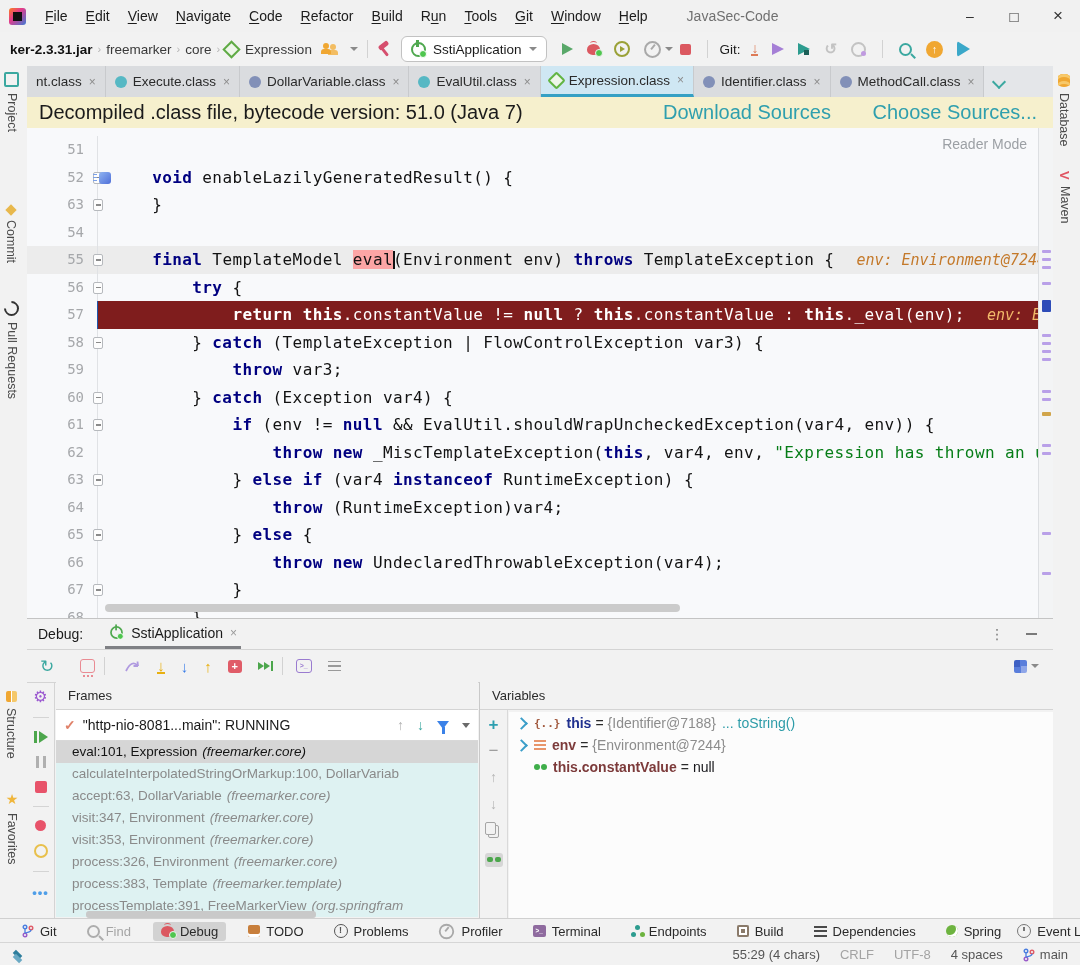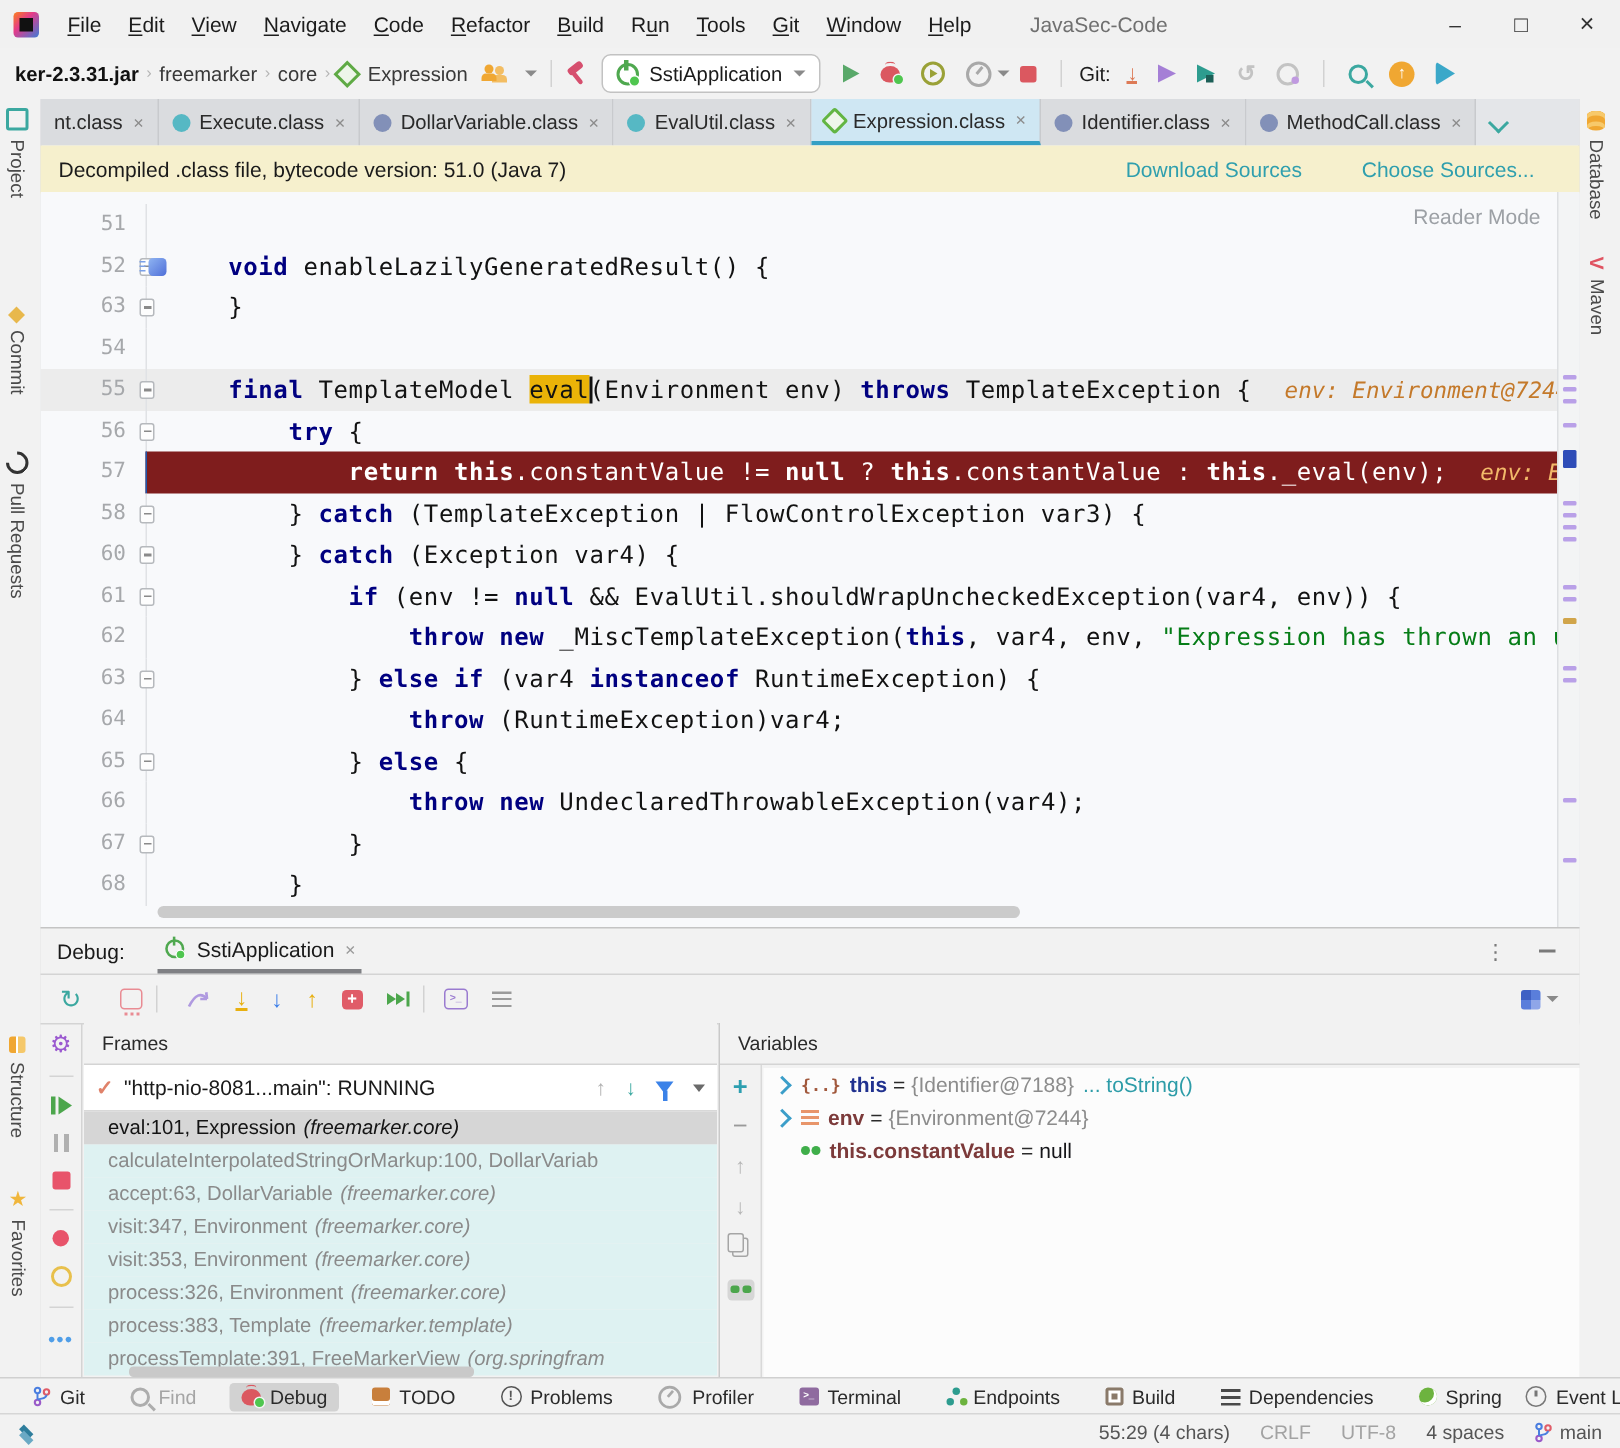--- a/index.html
+++ b/index.html
@@ -80,40 +80,40 @@
   .tab{display:flex;align-items:center;padding:0 9px;font-size:13.5px;color:#2a2a2a;background:#dadcdf;border-right:1px solid #c8cacd;white-space:nowrap}
   .tab.active{background:#cfe7f3;border-bottom:3px solid #35a0c4}
   .tab .x{color:#8c8c8c;font-size:12px;margin-left:7px}
   .ball{width:12px;height:12px;border-radius:50%;margin-right:6px}
   .ball.teal{background:#56b8c4}
   .ball.slate{background:#8290b8}
   .ball.green{width:9px;height:9px;border:2px solid #62b543;border-radius:2px;transform:rotate(45deg);background:#eef6ea}
   .chev{width:8px;height:8px;border-right:2px solid #3ba8a0;border-bottom:2px solid #3ba8a0;transform:rotate(45deg);margin:auto 10px}
 
   
-  #banner{top:97px;left:27px;right:27px;height:31px;background:#f6f0cd;border-bottom:1px solid #e5dcae;display:flex;align-items:center;font-size:14px}
+  #banner{top:97px;left:27px;right:27px;height:31px;background:#f6f0cd;border-bottom:1px solid #e5dcae;display:flex;align-items:center;font-size:20px}
   #banner .msg{margin-left:12px;color:#1b1b1b}
   #banner a{color:#2f9fae;text-decoration:none;margin-left:36px;white-space:nowrap}
-  #banner .links{margin-left:auto;margin-right:30px}
+  #banner .links{margin-left:auto;margin-right:16px}
 
   
   #editor{top:128px;left:27px;right:27px;height:490px;background:#f8f9fb;overflow:hidden}
   #reader-mode{position:absolute;top:8px;right:26px;color:#9ca0a5;font-size:14px;z-index:3}
   #code-lines{position:absolute;top:8px;left:0;right:14px;overflow:hidden;height:482px}
   .cl{display:flex;height:27.5px;position:relative;font-family:"DejaVu Sans Mono",monospace}
   .cl.caretline{background:#ececec}
   .ln{width:70px;flex:none;text-align:right;padding-right:13px;box-sizing:border-box;color:#a6a8ab;font-size:14px;line-height:27.5px}
   .lb{flex:1;display:flex;align-items:center;min-width:0}
   .fold{width:14px;flex:none;height:100%;border-left:1px solid #e0e2e5;position:relative}
   .fold .fm{position:absolute;left:-5px;top:8px;width:8px;height:10px;background:#fdfdfd;border:1px solid #b6b9bd;border-radius:2px}
   .fold .fm::after{content:"";position:absolute;left:1.5px;top:4px;width:5px;height:1.5px;background:#8a8a8a}
   .code{margin:0;white-space:pre;font-family:"DejaVu Sans Mono",monospace;font-size:16px;letter-spacing:0.4px;line-height:27.5px;color:#121212}
   .code .k{color:#000080;font-weight:bold}
   .code .s{color:#067d17}
-  .code .sel{background:#eab308}
+  .code .sel{background:#fca5a5}
   .caret-bar{display:inline-block;width:2px;height:18px;background:#111;vertical-align:text-bottom;margin-right:-2px}
   .hint{font-family:"DejaVu Sans Mono",monospace;font-style:italic;font-size:15px;color:#c4792a;margin-left:22px;white-space:nowrap}
   .cl.exec .lb{background:#7f1d1d}
   .cl.exec .code, .cl.exec .code .k{color:#fff}
   .cl.exec .hint{color:#f2b96a}
   .cl.exec .fold{border-left-color:#1e57ad}
   .gicon{position:absolute;left:72px;top:8px;width:12px;height:12px;border-radius:3px;background:linear-gradient(135deg,#8fb4f2,#4f6fd8);z-index:2}
   .gicon::before{content:"";position:absolute;left:-6px;top:2px;width:4px;height:1.5px;background:#7aa0e8;box-shadow:0 3px 0 #7aa0e8,0 6px 0 #7aa0e8}
   #hscroll{position:absolute;left:78px;bottom:6px;width:575px;height:8px;background:#cbcbcb;border-radius:4px;z-index:4}
   #stripe{position:absolute;top:0;right:0;bottom:0;width:14px;background:#f3f4f5;border-left:1px solid #dddfe2;z-index:5}
@@ -435,20 +435,27 @@
       <div class="cl">
         <span class="ln">58</span>
         <div class="lb">
           <span class="fold">
             <span class="fm"></span>
           </span>
           <pre class="code"><span>        } </span><span class="k">catch</span><span> (TemplateException | FlowControlException var3) {</span></pre>
         </div>
       </div>
       <div class="cl">
+        <span class="ln">59</span>
+        <div class="lb">
+          <span class="fold"></span>
+          <pre class="code"><span>            </span><span class="k">throw</span><span> var3;</span></pre>
+        </div>
+      </div>
+      <div class="cl">
         <span class="ln">60</span>
         <div class="lb">
           <span class="fold">
             <span class="fm"></span>
           </span>
           <pre class="code"><span>        } </span><span class="k">catch</span><span> (Exception var4) {</span></pre>
         </div>
       </div>
       <div class="cl">
         <span class="ln">61</span>

